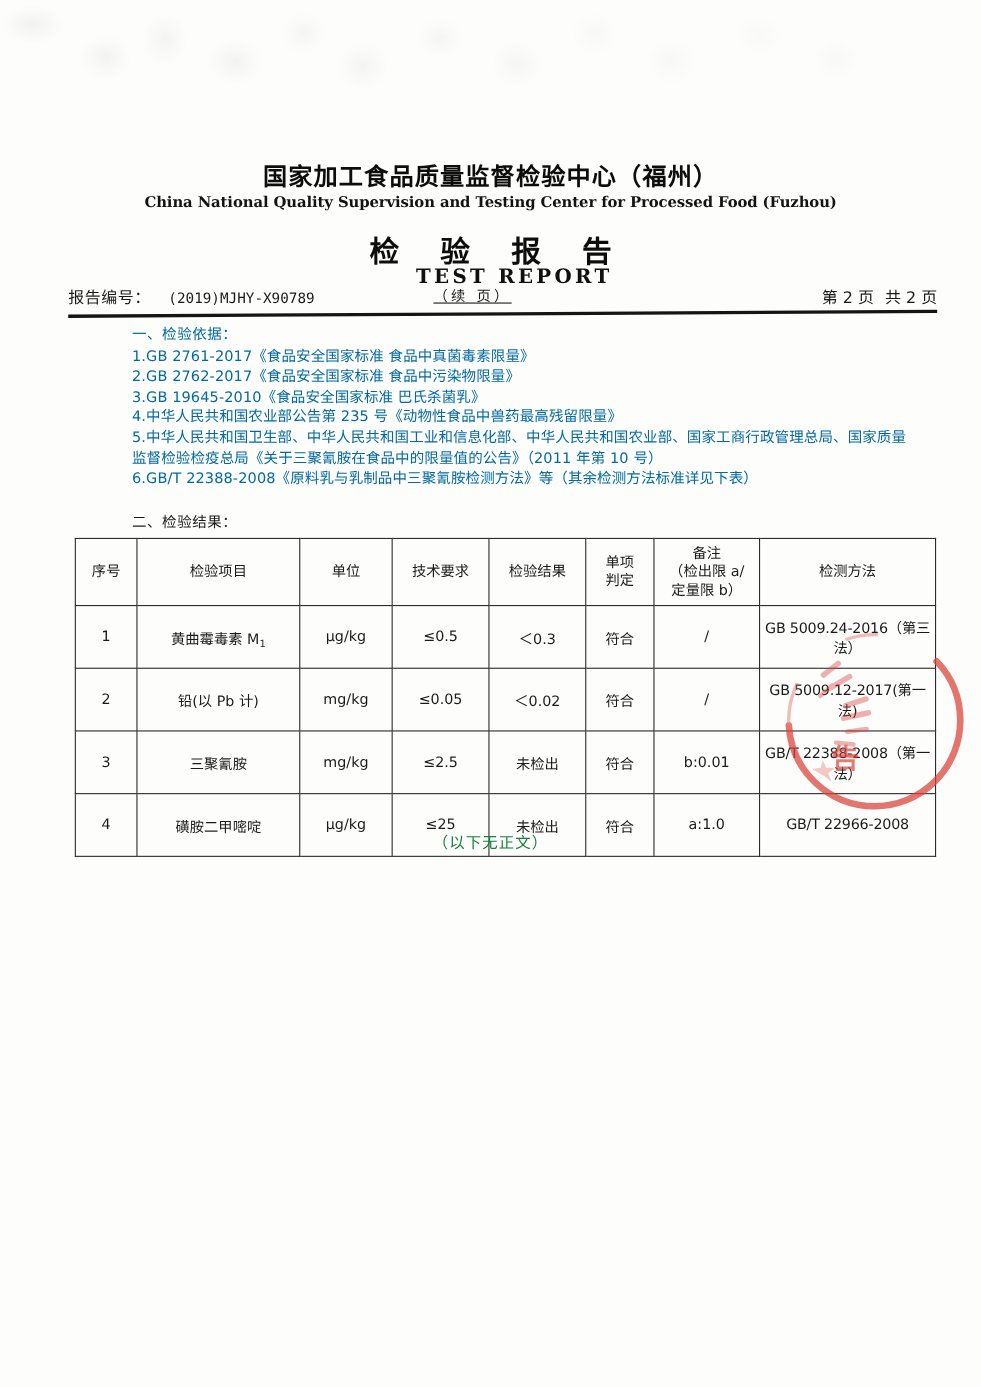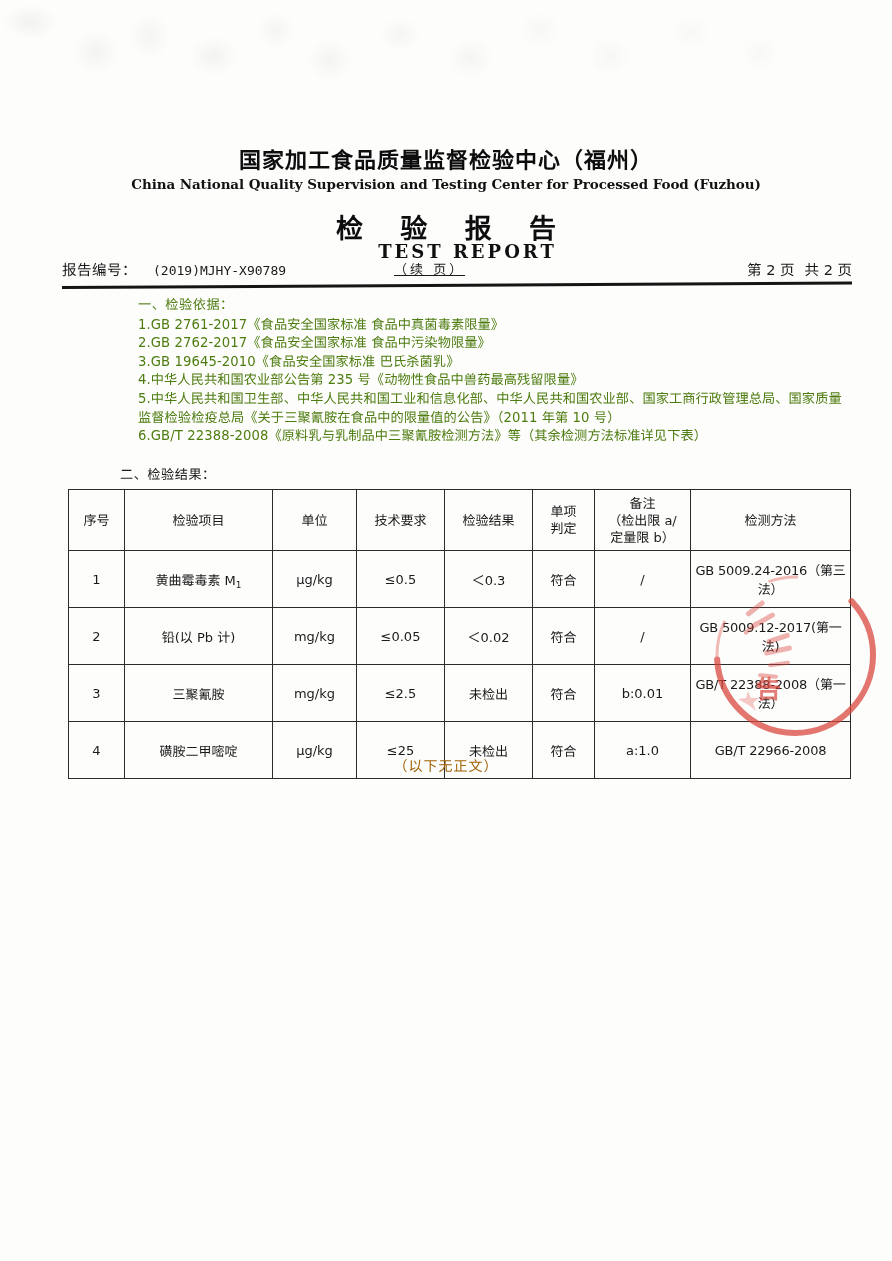--- a/index.html
+++ b/index.html
@@ -139,22 +139,21 @@
   }
 
   
   .basis {
     position: absolute;
     left: 120px;
     top: 296px;
     width: 706px;
     font-size: 13.2px;
     line-height: 18.6px;
-    color: #4d7c0f;
-    margin-left: 18px;
+    color: #0369a1;
   }
   .basis-heading {
     letter-spacing: 0.5px;
     margin-bottom: 1px;
   }
   .basis-item {
     white-space: normal;
     letter-spacing: 0.1px;
   }
   .results-heading {
@@ -215,21 +214,21 @@
 
   sub { font-size: 9px; vertical-align: baseline; position: relative; top: 3px; }
 
   .footnote {
     position: absolute;
     left: 0; right: 0;
     top: 755px;
     text-align: center;
     font-size: 14px;
     letter-spacing: 1px;
-    color: #a16207;
+    color: #15803d;
   }
 
   
   .seal {
     position: absolute;
     left: 706px;
     top: 566px;
     width: 178px;
     height: 178px;
     pointer-events: none;

